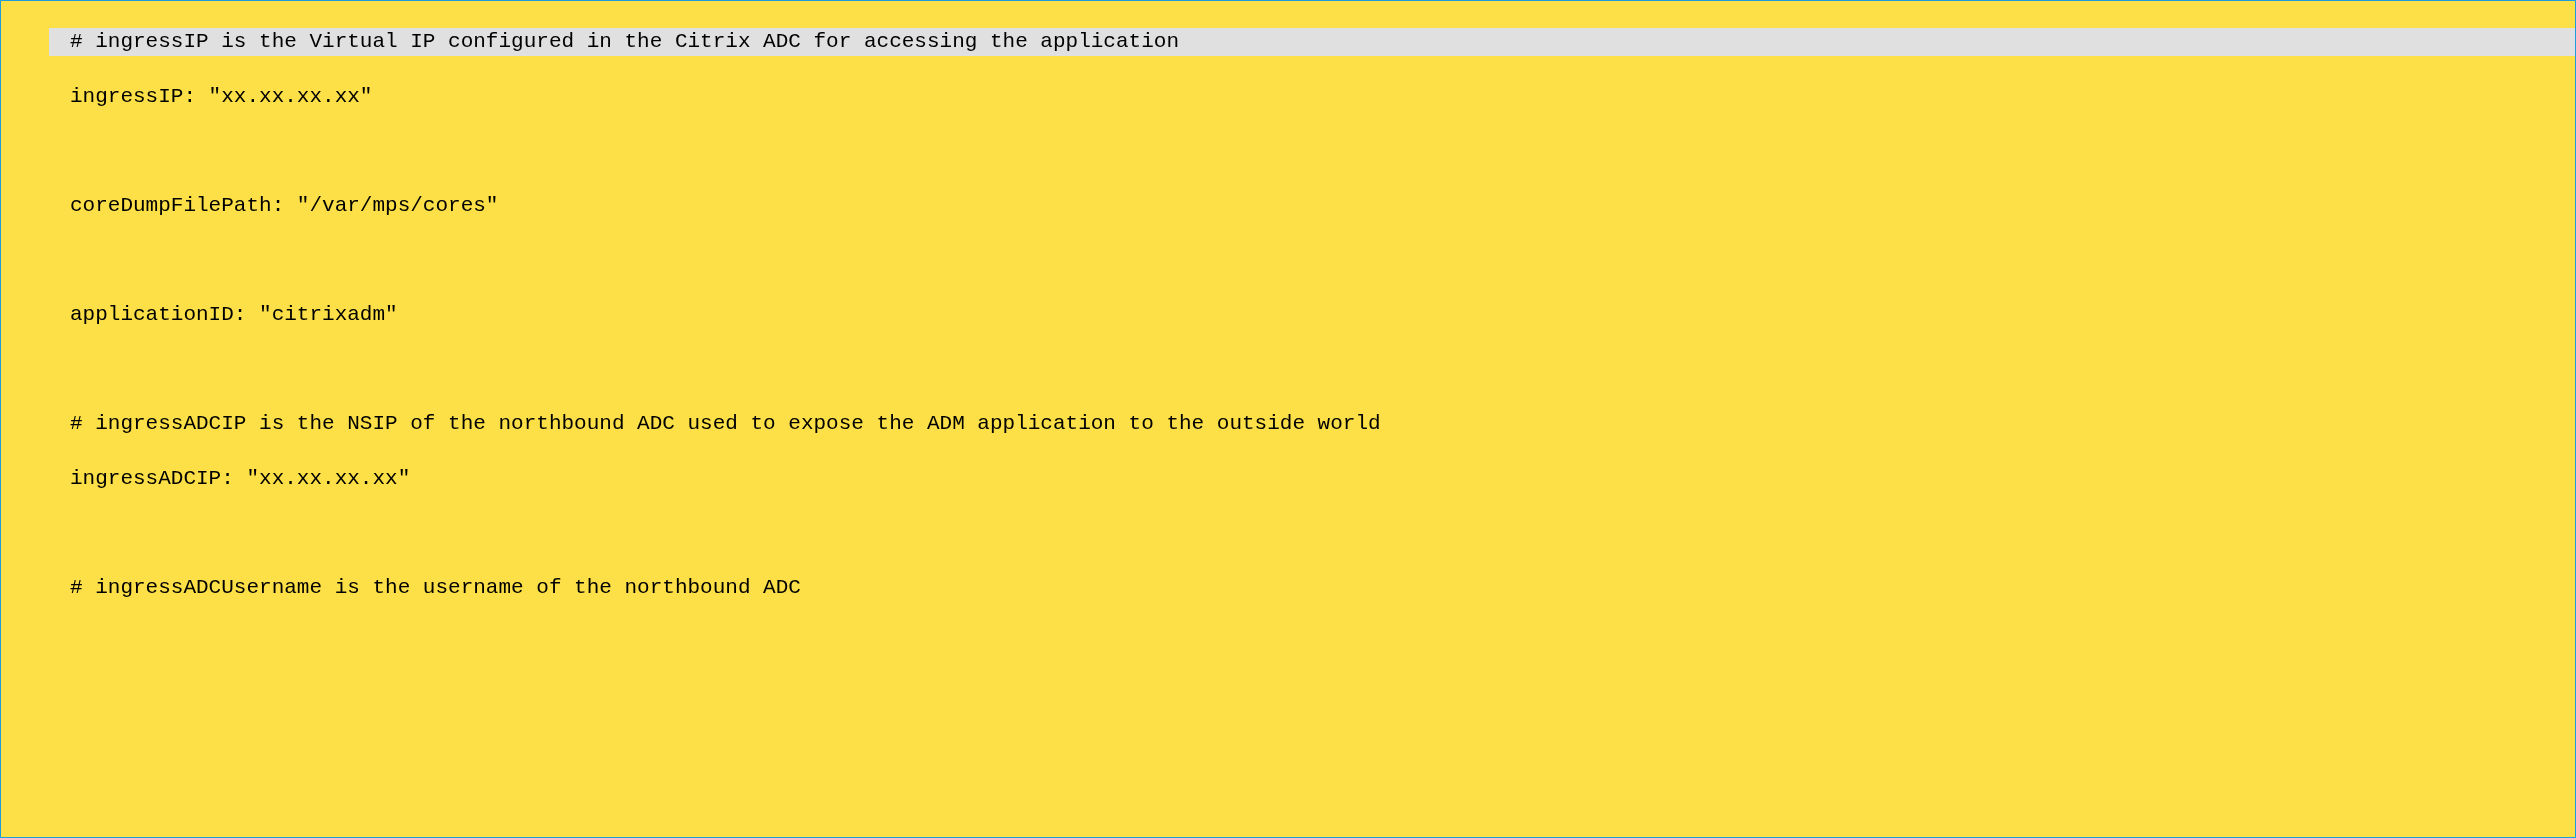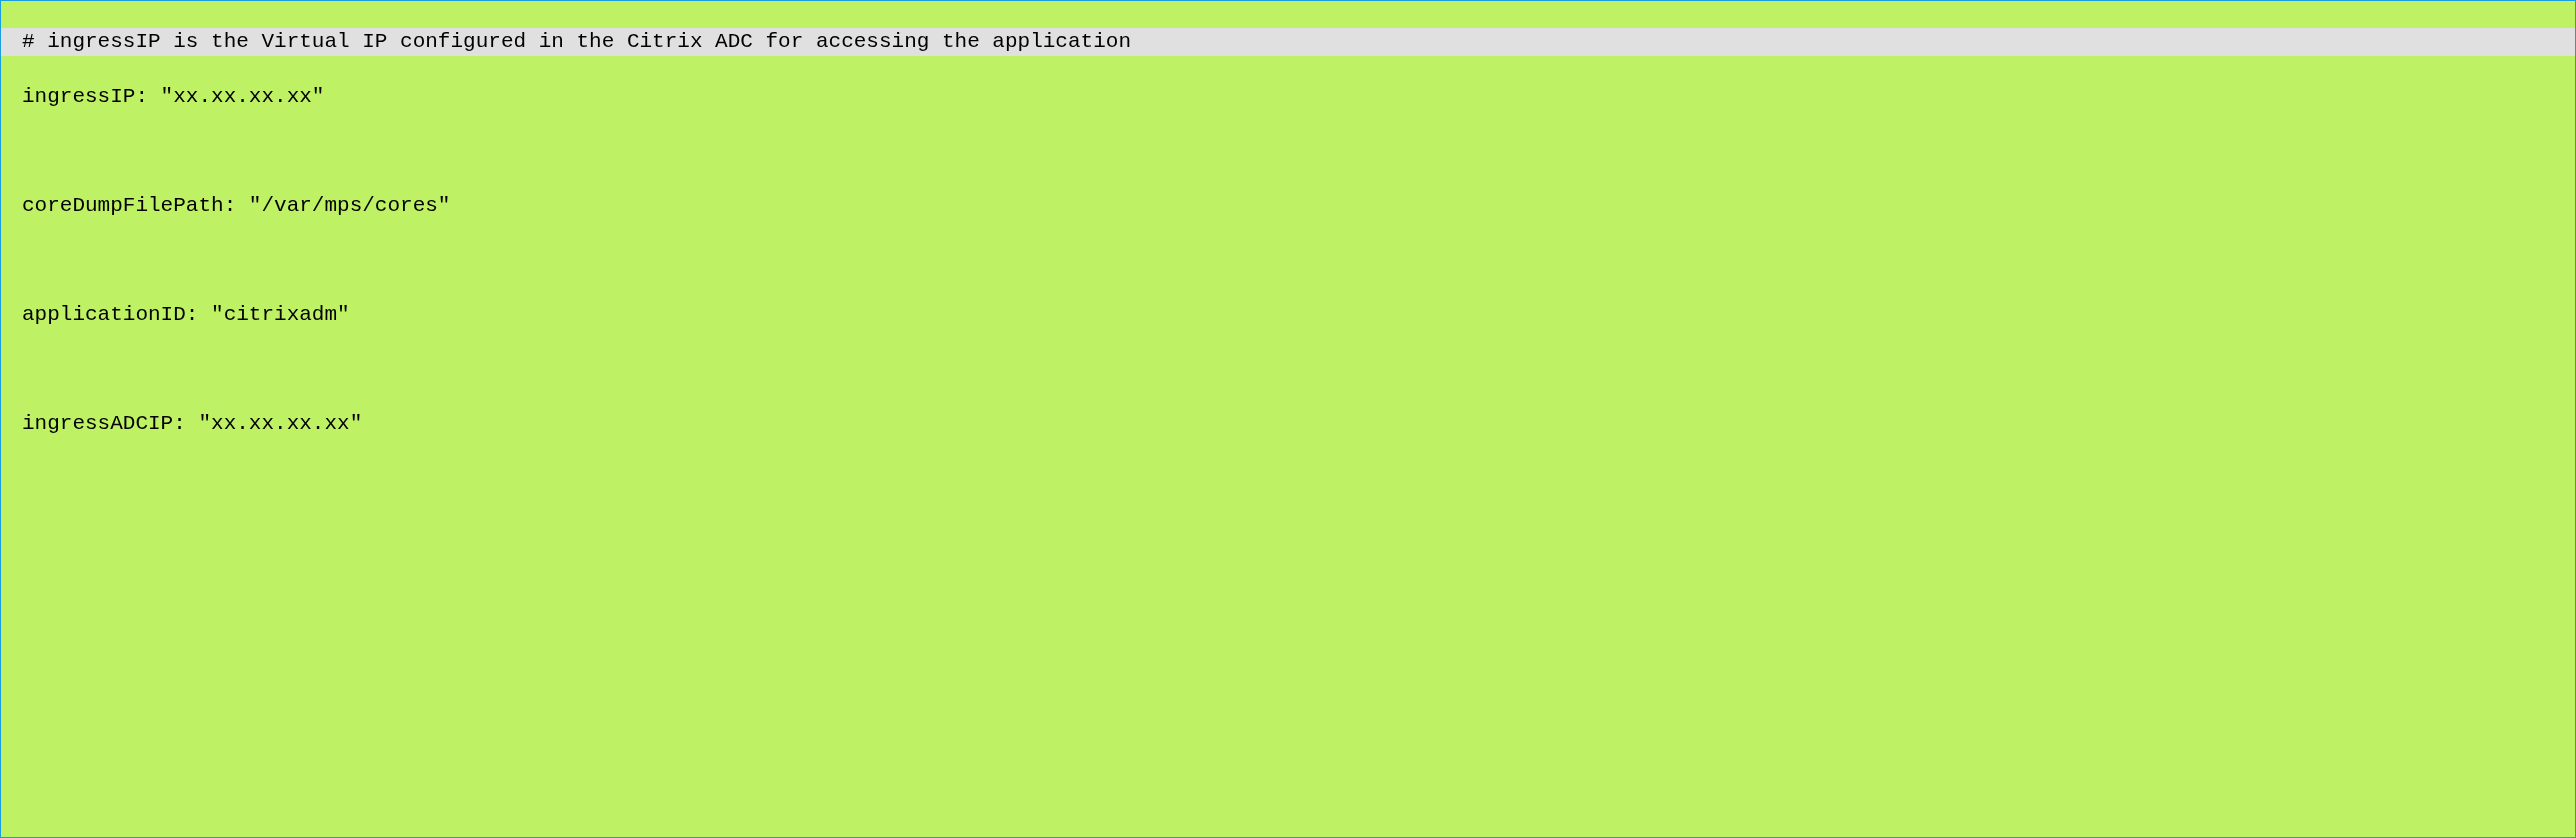--- a/index.html
+++ b/index.html
@@ -10,24 +10,25 @@
   body {
     background: #ffffff;
     font-family: "Courier New", Courier, monospace;
     font-size: 21px;
     line-height: 1.3;
   }
   .container {
     width: 2576px;
     height: 838px;
     border: 1.4px solid #1a9edb;
-    background: #bef264;
+    background: #fde047;
     white-space: pre-wrap;
     word-wrap: break-word;
     overflow: hidden;
+    padding-left: 48px;
   }
   .line {
     display: block;
     padding-left: 21px;
     padding-right: 21px;
   }
   .line.highlight {
     background: #e0e0e0;
   }
   .blank {
@@ -38,20 +39,22 @@
 <body>
 
 <div class="container">
 <span class="line highlight"># ingressIP is the Virtual IP configured in the Citrix ADC for accessing the application</span>
 <span class="line">ingressIP: "xx.xx.xx.xx"</span>
 <span class="line blank"></span>
 <span class="line">coreDumpFilePath: "/var/mps/cores"</span>
 <span class="line blank"></span>
 <span class="line">applicationID: "citrixadm"</span>
 <span class="line blank"></span>
+<span class="line"># ingressADCIP is the NSIP of the northbound ADC used to expose the ADM application to the outside world</span>
 <span class="line">ingressADCIP: "xx.xx.xx.xx"</span>
 <span class="line blank"></span>
+<span class="line"># ingressADCUsername is the username of the northbound ADC</span>
 
 
 
 
 </div>
 
 
 </body></html>

